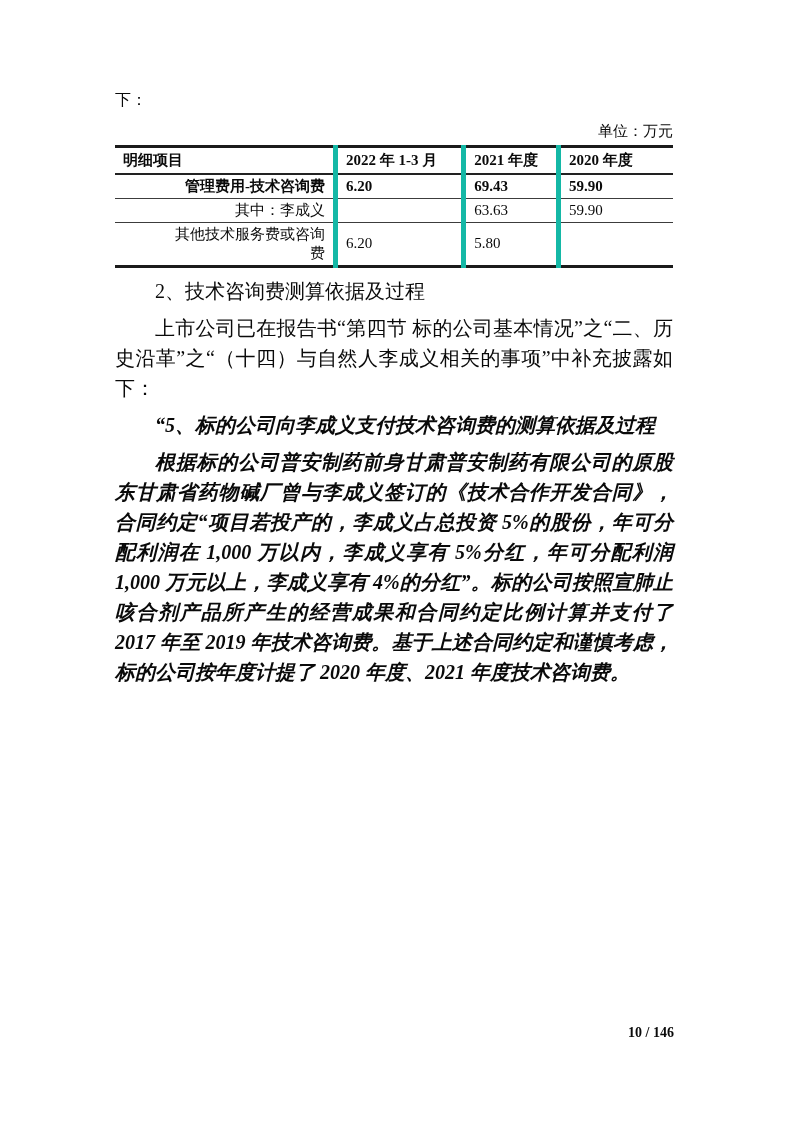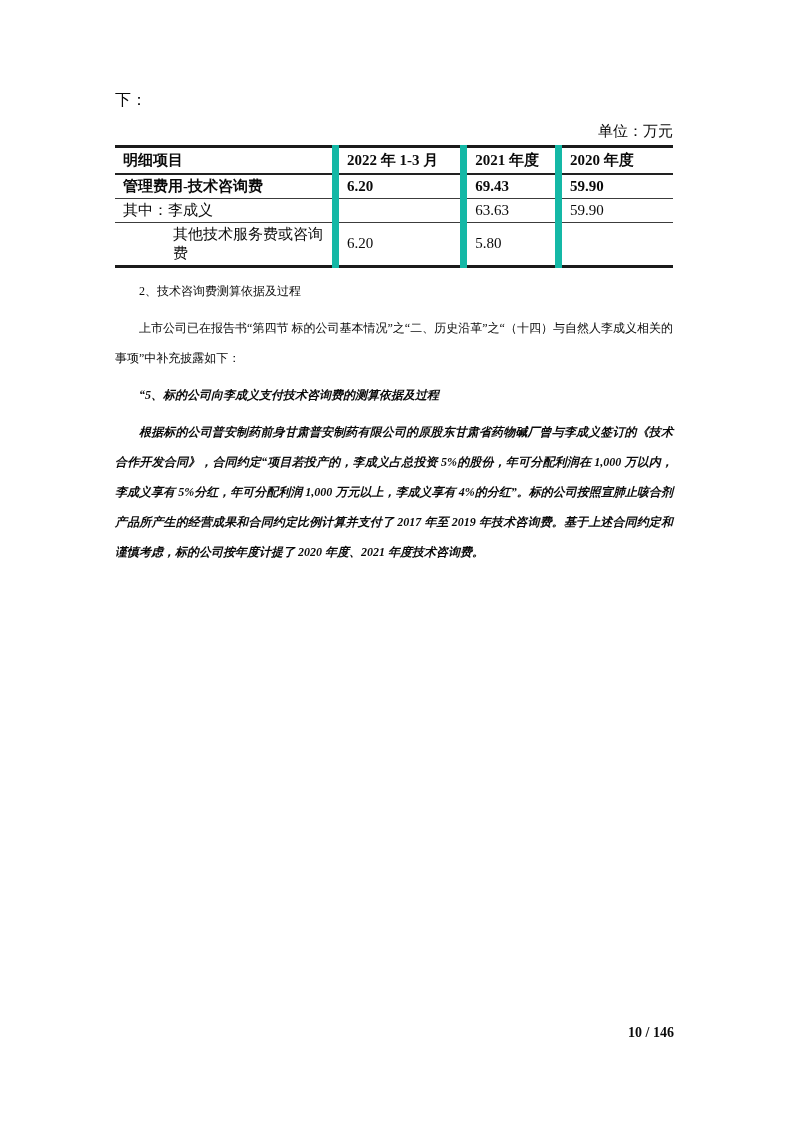--- a/index.html
+++ b/index.html
@@ -29,36 +29,36 @@
     margin-top: 2px;
     border-top: 3px solid #1b1b1b;
     border-bottom: 3px solid #1b1b1b;
     font-size: 15px;
   }
   table.fee-table th, table.fee-table td {
     border-bottom: 1px solid #3c3c3c;
     padding: 2px 8px;
   }
   table.fee-table th + th,
-  table.fee-table td + td { border-left: 7px solid #14b8a6; }
+  table.fee-table td + td { border-left: 5px solid #14b8a6; }
   table.fee-table thead th {
     font-weight: bold;
     text-align: left;
     height: 27px;
     border-bottom: 2px solid #222222;
   }
   table.fee-table tbody td { height: 24px; }
   table.fee-table tbody tr:last-child td { border-bottom: none; }
-  td.row-label { text-align: left; }
+  td.row-label { text-align: right; }
   td.row-label.indent { padding-left: 58px; }
   td.num { text-align: left; }
   tr.bold-row td { font-weight: bold; }
   .paragraphs { margin-top: 8px; }
   .para {
-    font-size: 12px;
+    font-size: 20px;
     line-height: 30px;
     text-align: justify;
     text-indent: 2em;
     margin-bottom: 7px;
   }
   .para.quote {
     font-weight: bold;
     font-style: italic;
   }
   .page-number {

